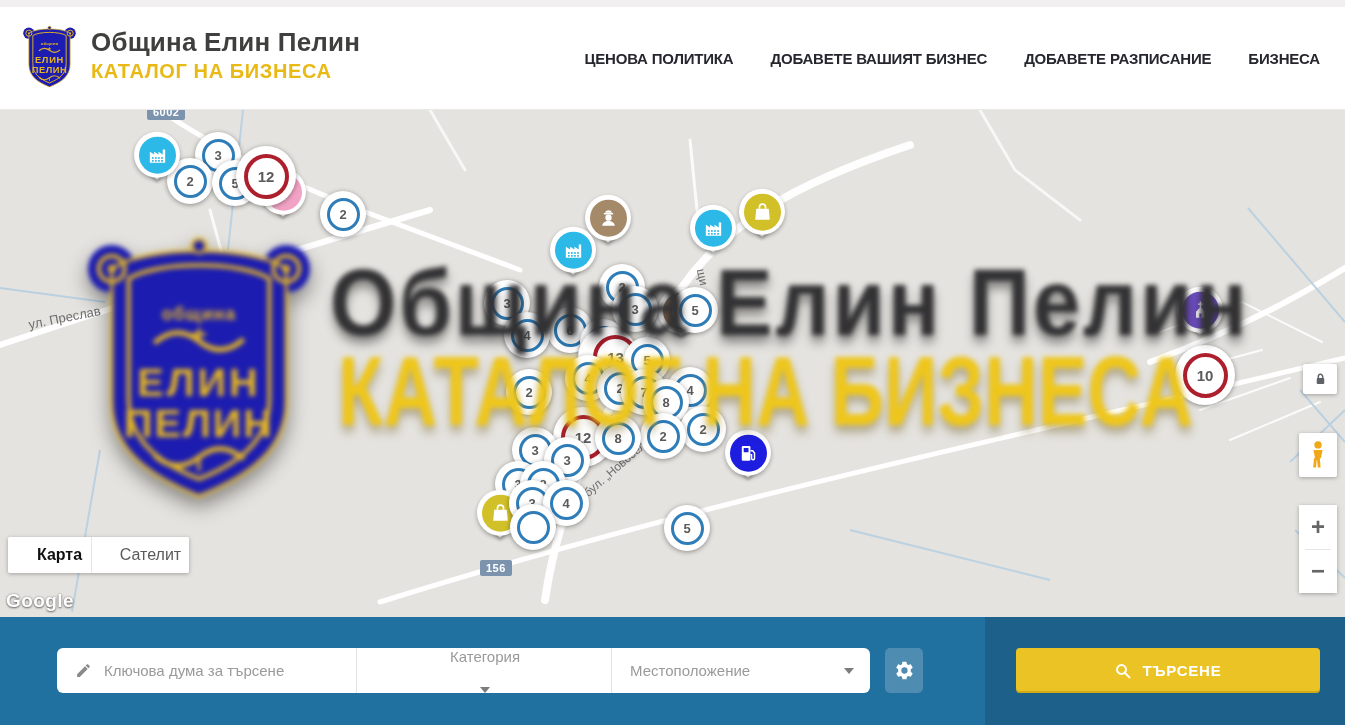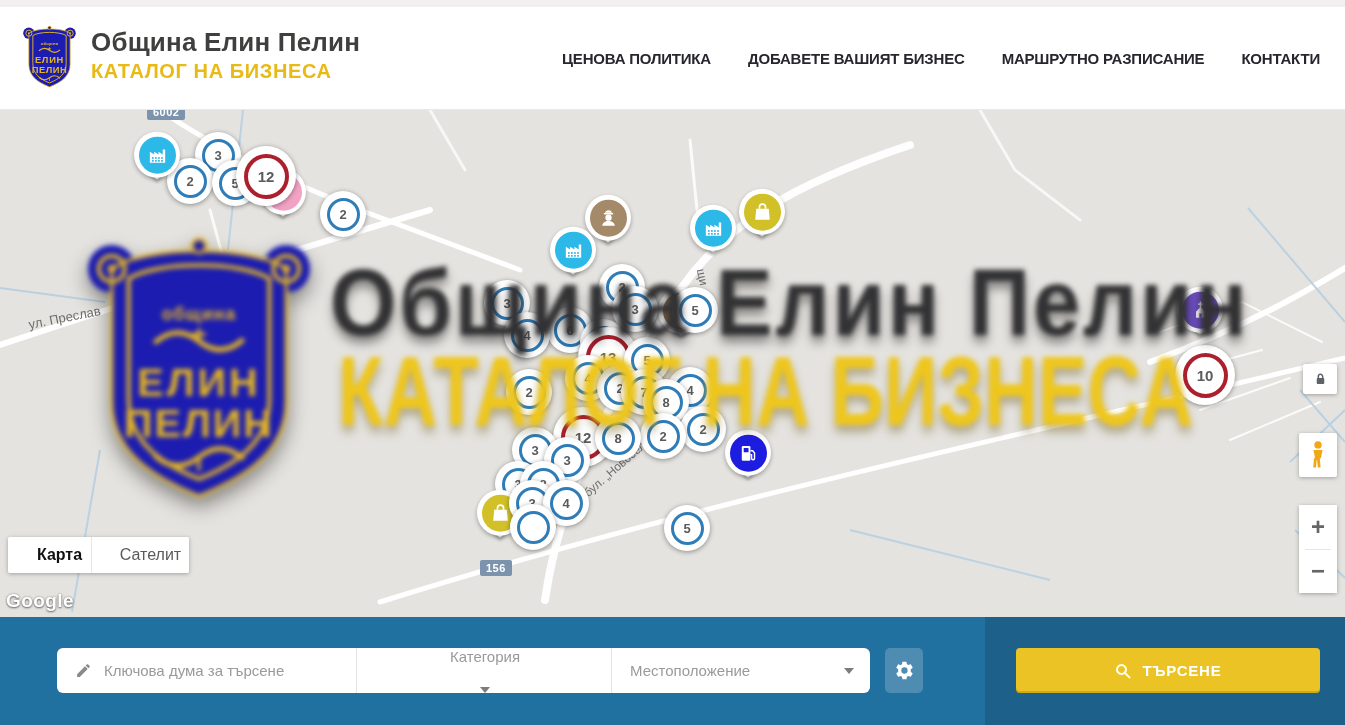--- a/index.html
+++ b/index.html
@@ -122,22 +122,22 @@
           <use href="#emblem-sym"></use>
         </svg>
       <span class="logo-text">
         <div class="t1">Община Елин Пелин</div>
         <div class="t2">КАТАЛОГ НА БИЗНЕСА</div>
       </span>
     </a>
     <nav class="nav">
       <a>ЦЕНОВА ПОЛИТИКА</a>
       <a>ДОБАВЕТЕ ВАШИЯТ БИЗНЕС</a>
-      <a>МАРШРУТНО РАЗПИСАНИЕ</a>
-      <a>КОНТАКТИ</a>
+      <a>ДОБАВЕТЕ РАЗПИСАНИЕ</a>
+      <a>БИЗНЕСА</a>
     </nav>
   </div>
 
   <div class="map">
     <svg class="roads" width="1345" height="507" viewBox="0 0 1345 507">
       <g stroke="#ffffff" fill="none" stroke-linecap="round">
         <path d="M0,235 C120,195 260,150 430,100" stroke-width="6"></path>
         <path d="M160,0 C220,42 290,72 360,100 L520,160" stroke-width="5"></path>
         <path d="M545,490 C560,385 605,295 680,180 C725,115 790,75 910,35" stroke-width="8" opacity=".95"></path>
         <path d="M380,492 C700,392 1000,330 1345,248" stroke-width="5"></path>
@@ -302,21 +302,21 @@
         </div>
         <div class="cluster" style="left: 570px; top: 220px;">
           <div class="cl-ring">6</div>
         </div>
         <div class="cluster" style="left: 527px; top: 225px;">
           <div class="cl-ring">4</div>
         </div>
         <div class="cluster" style="left: 603px; top: 232px;">
           <div class="cl-ring">7</div>
         </div>
-        <div class="cluster big red" style="left: 608px; top: 247px;">
+        <div class="cluster big red" style="left: 608px; top: 247px; justify-content: flex-end;">
           <div class="cl-ring">13</div>
         </div>
         <div class="cluster" style="left: 647px; top: 250px;">
           <div class="cl-ring">5</div>
         </div>
         <div class="cluster" style="left: 588px; top: 268px;">
           <div class="cl-ring">4</div>
         </div>
         <div class="cluster" style="left: 529px; top: 282px;">
           <div class="cl-ring">2</div>

